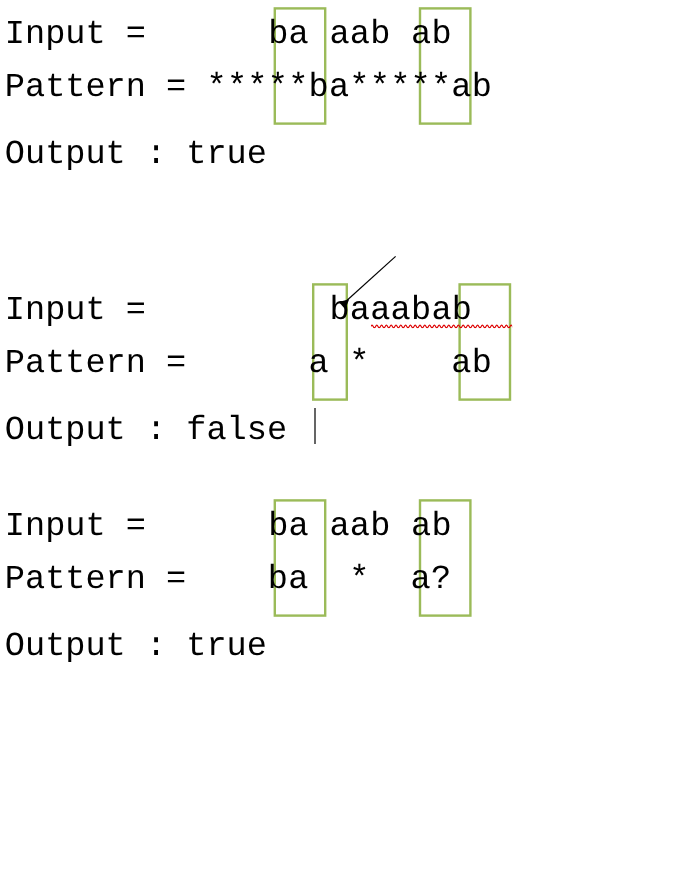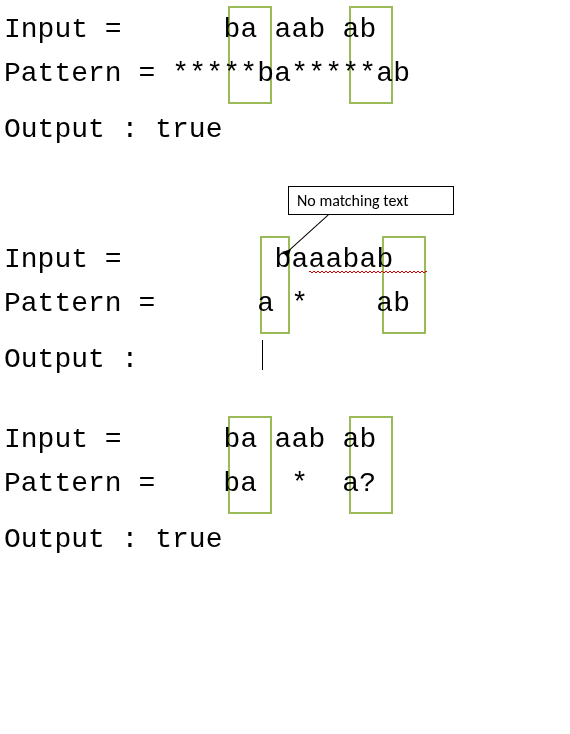--- a/index.html
+++ b/index.html
@@ -85,27 +85,26 @@
 
 <div id="root">
     <div class="example">
       <div class="row"><span class="label">Input = </span><span class="cell"> </span><span class="cell"> </span><span class="cell"> </span><span class="cell"> </span><span class="cell"> </span><span class="cell">b</span><span class="cell">a</span><span class="cell"> </span><span class="cell">a</span><span class="cell">a</span><span class="cell">b</span><span class="cell"> </span><span class="cell">a</span><span class="cell">b</span></div>
       <div class="row"><span class="label">Pattern = </span><span class="cell">*</span><span class="cell">*</span><span class="cell">*</span><span class="cell">*</span><span class="cell">*</span><span class="cell">b</span><span class="cell">a</span><span class="cell">*</span><span class="cell">*</span><span class="cell">*</span><span class="cell">*</span><span class="cell">*</span><span class="cell">a</span><span class="cell">b</span></div>
       <div class="row output-row"><span class="label">Output : </span><span>true</span></div>
       <div class="box" style="left: 224px; top: -2px; width: 40px; height: 94px;"></div>
       <div class="box" style="left: 345px; top: -2px; width: 40px; height: 94px;"></div>
     </div>
     <div class="example">
-      <div class="callout" style="left: 284px; top: -2px; width: 148px;">No matching text</div>
       <div style="height: 50px;"></div>
       <div class="arrow-line" style="left: 326px; top: 26px; width: 56.6392px; transform: rotate(137.862deg);"></div>
       <div class="arrow-head" style="left: 280px; top: 60px; border-left: 4px solid transparent; border-right: 4px solid transparent; border-top: 8px solid rgb(0, 0, 0); transform: rotate(227.862deg);"></div>
       <div class="row"><span class="label">Input = </span><span class="cell"> </span><span class="cell"> </span><span class="cell"> </span><span class="cell"> </span><span class="cell"> </span><span class="cell"> </span><span class="cell"> </span><span class="cell"> </span><span class="cell">b</span><span class="cell">a</span><span class="cell">a</span><span class="cell">a</span><span class="cell">b</span><span class="cell">a</span><span class="cell">b</span></div>
       <div class="row"><span class="label">Pattern = </span><span class="cell"> </span><span class="cell"> </span><span class="cell"> </span><span class="cell"> </span><span class="cell"> </span><span class="cell">a</span><span class="cell"> </span><span class="cell">*</span><span class="cell"> </span><span class="cell"> </span><span class="cell"> </span><span class="cell"> </span><span class="cell">a</span><span class="cell">b</span></div>
-      <div class="row output-row"><span class="label">Output : </span></div>
+      <div class="row output-row"><span class="label">Output : </span><span>false</span></div>
       <div class="box" style="left: 256px; top: 48px; width: 26px; height: 94px;"></div>
       <div class="box" style="left: 378px; top: 48px; width: 40px; height: 94px;"></div>
       <div class="underline" style="left: 305px; top: 82px; width: 118px;">
         <svg width="118" height="4">
           <path d="M0 2 Q1 0 2 2 Q3 4 4 2 Q5 0 6 2 Q7 4 8 2 Q9 0 10 2 Q11 4 12 2 Q13 0 14 2 Q15 4 16 2 Q17 0 18 2 Q19 4 20 2 Q21 0 22 2 Q23 4 24 2 Q25 0 26 2 Q27 4 28 2 Q29 0 30 2 Q31 4 32 2 Q33 0 34 2 Q35 4 36 2 Q37 0 38 2 Q39 4 40 2 Q41 0 42 2 Q43 4 44 2 Q45 0 46 2 Q47 4 48 2 Q49 0 50 2 Q51 4 52 2 Q53 0 54 2 Q55 4 56 2 Q57 0 58 2 Q59 4 60 2 Q61 0 62 2 Q63 4 64 2 Q65 0 66 2 Q67 4 68 2 Q69 0 70 2 Q71 4 72 2 Q73 0 74 2 Q75 4 76 2 Q77 0 78 2 Q79 4 80 2 Q81 0 82 2 Q83 4 84 2 Q85 0 86 2 Q87 4 88 2 Q89 0 90 2 Q91 4 92 2 Q93 0 94 2 Q95 4 96 2 Q97 0 98 2 Q99 4 100 2 Q101 0 102 2 Q103 4 104 2 Q105 0 106 2 Q107 4 108 2 Q109 0 110 2 Q111 4 112 2 Q113 0 114 2 Q115 4 116 2 Q117 0 118 2 Q119 4 120 2" stroke="#d00" stroke-width="1" fill="none"></path>
         </svg>
       </div>
       <div class="cursor" style="left: 258px; top: 152px;"></div>
     </div>
     <div class="example">

